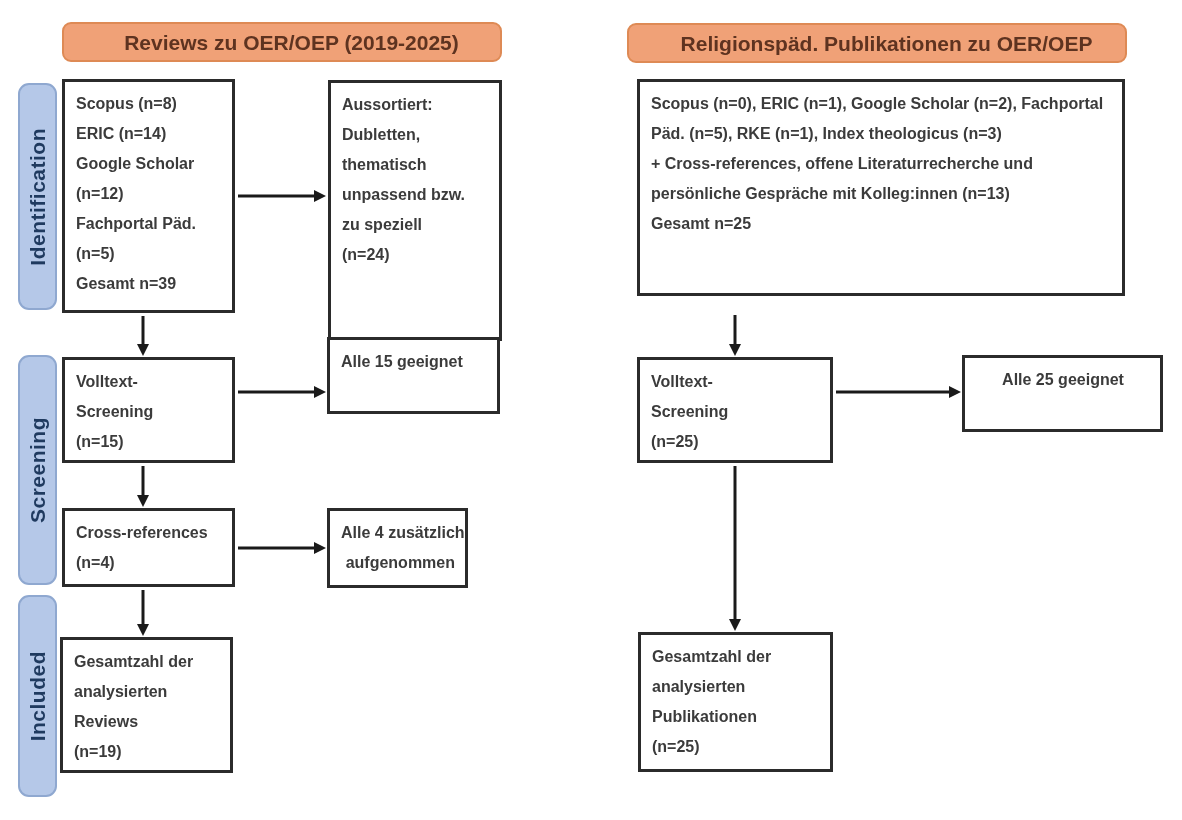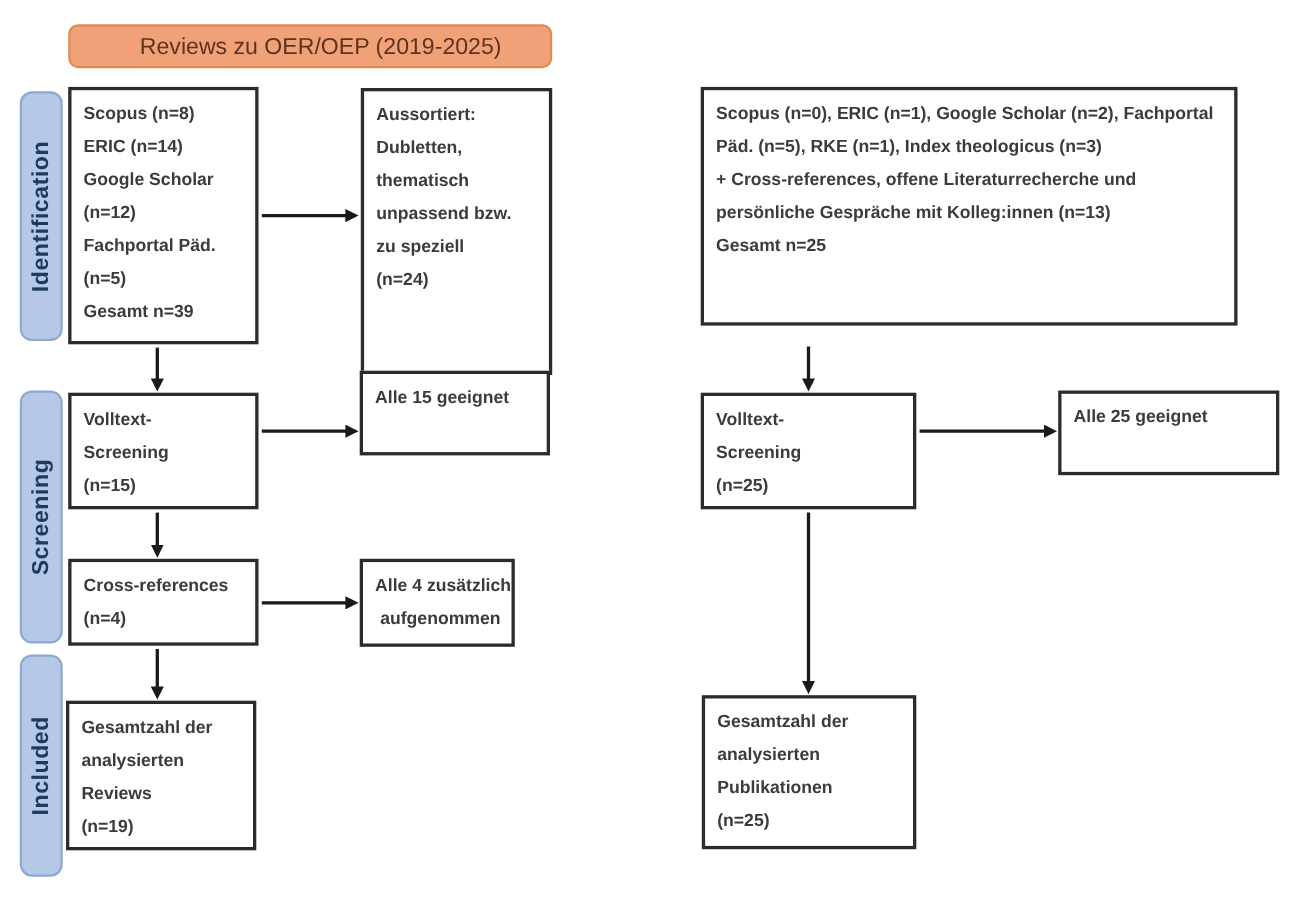--- a/index.html
+++ b/index.html
@@ -9,21 +9,21 @@
   }
   html,body{margin:0;padding:0;background:#fff;}
   #canvas{
     position:relative; width:1182px; height:820px; background:#fff;
     font-family:"Liberation Sans", sans-serif; overflow:hidden;
   }
   .header{
     position:absolute; height:40px; box-sizing:border-box;
     background:var(--header-fill); border:2px solid var(--header-border);
     border-radius:9px; color:var(--header-text);
-    font-size:21px; font-weight:normal; text-align:center; line-height:37px;
+    font-size:21px; font-weight:bold; text-align:center; line-height:37px;
     white-space:nowrap;
     padding-left:19px;
   }
   .stage{
     position:absolute; width:39px; box-sizing:border-box;
     background:var(--stage-fill); border:2px solid var(--stage-border);
     border-radius:11px; color:var(--stage-text);
     display:flex; align-items:center; justify-content:center;
   }
   .stage span{
@@ -40,20 +40,21 @@
   .preline{white-space:pre-line;}
   #arrows{position:absolute; left:0; top:0; pointer-events:none;}
   #arrows line{stroke:var(--arrow); stroke-width:3;}
 </style>
 </head>
 <body>
 
 <div id="canvas">
 
   <div class="header" style="left:62px; top:22px; width:440px;">Reviews zu OER/OEP (2019-2025)</div>
+  <div class="header" style="left:627px; top:23px; width:500px;">Religionspäd. Publikationen zu OER/OEP</div>
 
   <div class="stage" style="left:18px; top:83px; height:227px;">
     <span>Identification</span>
   </div>
   <div class="stage" style="left:18px; top:355px; height:230px;">
     <span>Screening</span>
   </div>
   <div class="stage" style="left:18px; top:595px; height:202px;">
     <span>Included</span>
   </div>
@@ -79,21 +80,21 @@
 Screening
 (n=15)</div>
   <div class="fbox pre" style="left:327px; top:337px; width:173px; height:77px;">Alle 15 geeignet</div>
   <div class="fbox pre" style="left:62px; top:508px; width:173px; height:79px;">Cross-references
 (n=4)</div>
   <div class="fbox pre" style="left:327px; top:508px; width:141px; height:80px;text-align:right;">Alle 4 zusätzlich
 aufgenommen</div>
   <div class="fbox pre" style="left:637px; top:357px; width:196px; height:106px;">Volltext-
 Screening
 (n=25)</div>
-  <div class="fbox pre" style="left:962px; top:355px; width:201px; height:77px;">Alle 25 geeignet</div>
+  <div class="fbox pre" style="left:962px; top:355px; width:201px; height:77px;text-align:center;">Alle 25 geeignet</div>
 
   <div class="fbox pre" style="left:60px; top:637px; width:173px; height:136px;">Gesamtzahl der
 analysierten
 Reviews
 (n=19)</div>
   <div class="fbox pre" style="left:638px; top:632px; width:195px; height:140px;">Gesamtzahl der
 analysierten
 Publikationen
 (n=25)</div>
 

